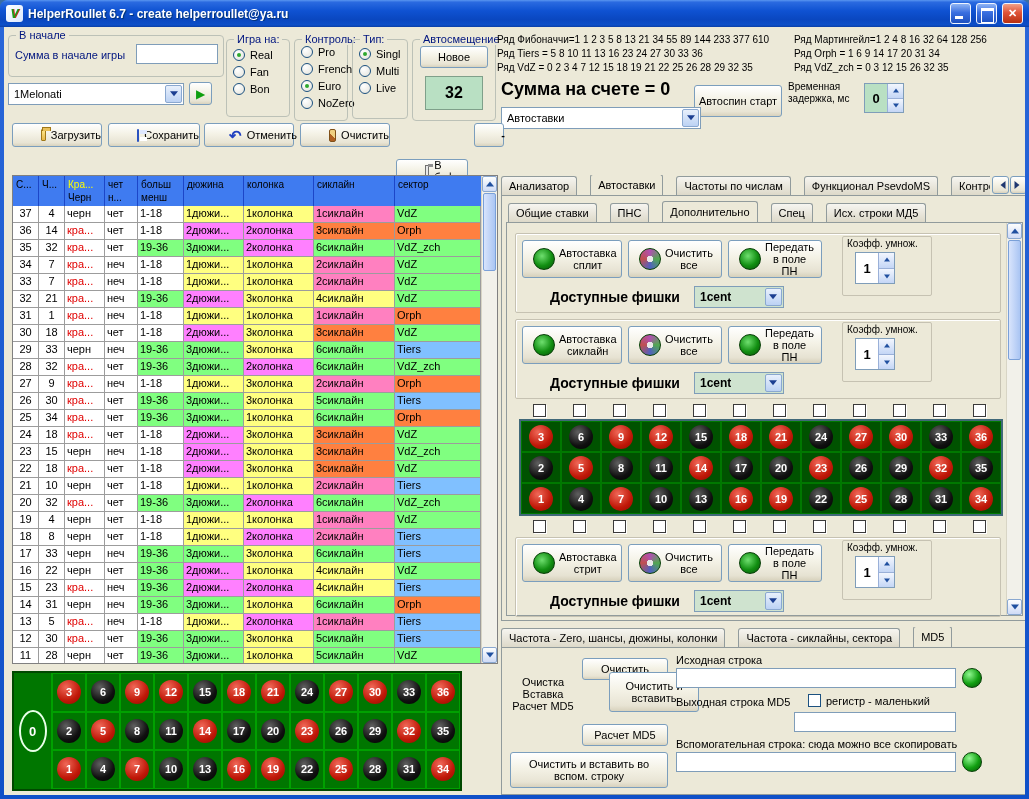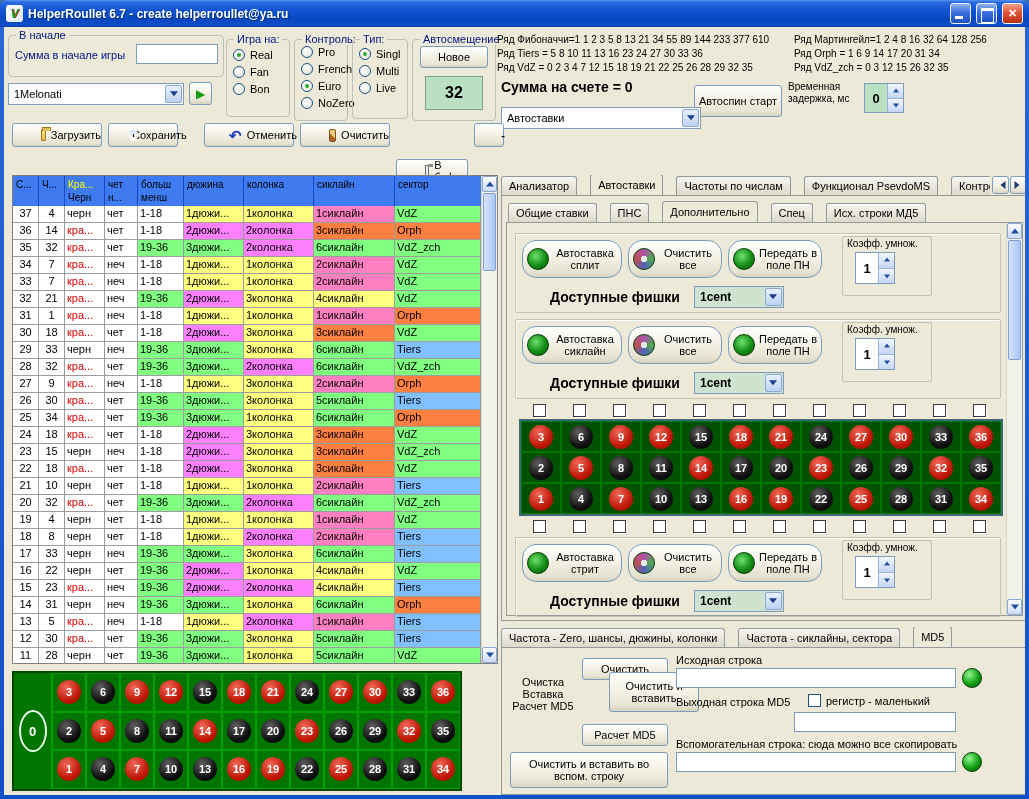--- a/index.html
+++ b/index.html
@@ -90,22 +90,22 @@
   .tabarrow{width:17px;height:18px;position:relative;}
   .tabarrow::after{content:"";position:absolute;left:50%;top:50%;transform:translate(-50%,-50%);border:4px solid transparent;}
   .tabarrow.left::after{border-right:5px solid #203870;}
   .tabarrow.right::after{border-left:5px solid #203870;}
 
   
   #right-panel{position:absolute;left:497px;top:148px;width:527px;height:446px;}
   #main-box{position:absolute;left:0;right:0;top:20px;bottom:0;border:1px solid #919b9c;background:#ece9d8;}
   #sub-box{position:absolute;left:4px;right:4px;top:26px;bottom:4px;border:1px solid #919b9c;background:#ece9d8;}
   .group{position:absolute;left:8px;width:486px;height:80px;border:1px solid #c6c2b2;border-radius:2px;box-shadow:inset 1px 1px 0 #fff;}
-  .xbtn{position:absolute;background:linear-gradient(180deg,#ffffff,#f4f2e6 45%,#e6e2d2 85%,#d6d0bb);border:1px solid #7b9ebd;border-radius:14px;
-    display:flex;align-items:center;gap:4px;padding:2px 4px;}
+  .xbtn{position:absolute;background:linear-gradient(180deg,#ffffff,#f4f2e6 45%,#e6e2d2 85%,#d6d0bb);border:1px solid #7b9ebd;border-radius:3px;
+    display:flex;align-items:center;gap:4px;padding:2px 10px;}
   .btn-text{font-size:11px;line-height:12px;text-align:center;flex:1;}
   .wheel-icon{width:22px;height:22px;border-radius:50%;flex:0 0 auto;border:1px solid #063f06;}
   .wheel-icon.green{background:radial-gradient(circle at 40% 35%,#6fdf6f,#128f12 55%,#074f07);}
   .wheel-icon.multi{background:radial-gradient(circle at 50% 50%,#e8e8e8 0 22%,transparent 23%),conic-gradient(#b050b0,#50a850,#5060c0,#c05050,#b050b0);}
   .bet-btn{left:6px;top:6px;width:100px;height:38px;}
   .clear-btn{left:112px;top:6px;width:94px;height:38px;}
   .transfer-btn{left:212px;top:6px;width:94px;height:38px;}
   .coef-panel{position:absolute;left:326px;top:2px;width:90px;height:60px;border:1px solid #c6c2b2;border-radius:2px;padding:1px 4px;}
   .coef-label{font-size:10px;white-space:nowrap;}
   .coef-panel .spinner{width:40px;height:32px;margin:3px 0 0 8px;}
@@ -234,21 +234,21 @@
     <div style="position:absolute;left:493px;top:6px;font-size:10px;line-height:14px;">
       <div class="nowrap">Ряд Фибоначчи=1 1 2 3 5 8 13 21 34 55 89 144 233 377 610</div>
       <div class="nowrap">Ряд Tiers = 5 8 10 11 13 16 23 24 27 30 33 36</div>
       <div class="nowrap">Ряд VdZ = 0 2 3 4 7 12 15 18 19 21 22 25 26 28 29 32 35</div>
     </div>
     <div style="position:absolute;left:790px;top:6px;font-size:10px;line-height:14px;">
       <div class="nowrap">Ряд Мартингейл=1 2 4 8 16 32 64 128 256</div>
       <div class="nowrap">Ряд Orph = 1 6 9 14 17 20 31 34</div>
       <div class="nowrap">Ряд VdZ_zch = 0 3 12 15 26 32 35</div>
     </div>
-    <div style="position:absolute;left:497px;top:52px;font-size:14px;font-weight:bold;">Сумма на счете = 0</div>
+    <div style="position:absolute;left:497px;top:52px;font-size:18px;font-weight:bold;">Сумма на счете = 0</div>
     <div class="xpbtn" style="position:absolute;left:690px;top:58px;width:88px;height:32px;">
       <span>Автоспин старт</span>
     </div>
     <div style="position:absolute;left:784px;top:54px;width:74px;font-size:10px;line-height:12px;">Временная задержка, мс</div>
     <div class="spinner" style="position:absolute;left:860px;top:56px;width:40px;height:30px;">
       <div class="spin-val greenfield">0</div>
       <div class="spin-arrows">
         <div class="sa up"></div>
         <div class="sa down"></div>
       </div>
@@ -256,21 +256,21 @@
     <div class="combo" style="position:absolute;left:497px;top:80px;width:200px;height:22px;">
       <span class="cval">Автоставки</span>
       <span class="drop"></span>
     </div>
 
     <div style="position:absolute;left:8px;top:96px;height:24px;right:530px;">
       <div class="xpbtn tbbtn" style="left:0;width:90px;">
         <span class="ico ico-folder"></span>
         <span>Загрузить</span>
       </div>
-      <div class="xpbtn tbbtn" style="left:96px;width:70px;">
+      <div class="xpbtn tbbtn" style="left:96px;width:92px;">
         <span class="ico ico-floppy"></span>
         <span>Сохранить</span>
       </div>
       <div class="xpbtn tbbtn" style="left:192px;width:90px;">
         <span class="ico ico-undo">↶</span>
         <span>Отменить</span>
       </div>
       <div class="xpbtn tbbtn" style="left:288px;width:90px;">
         <span class="ico ico-brush"></span>
         <span>Очистить</span>

